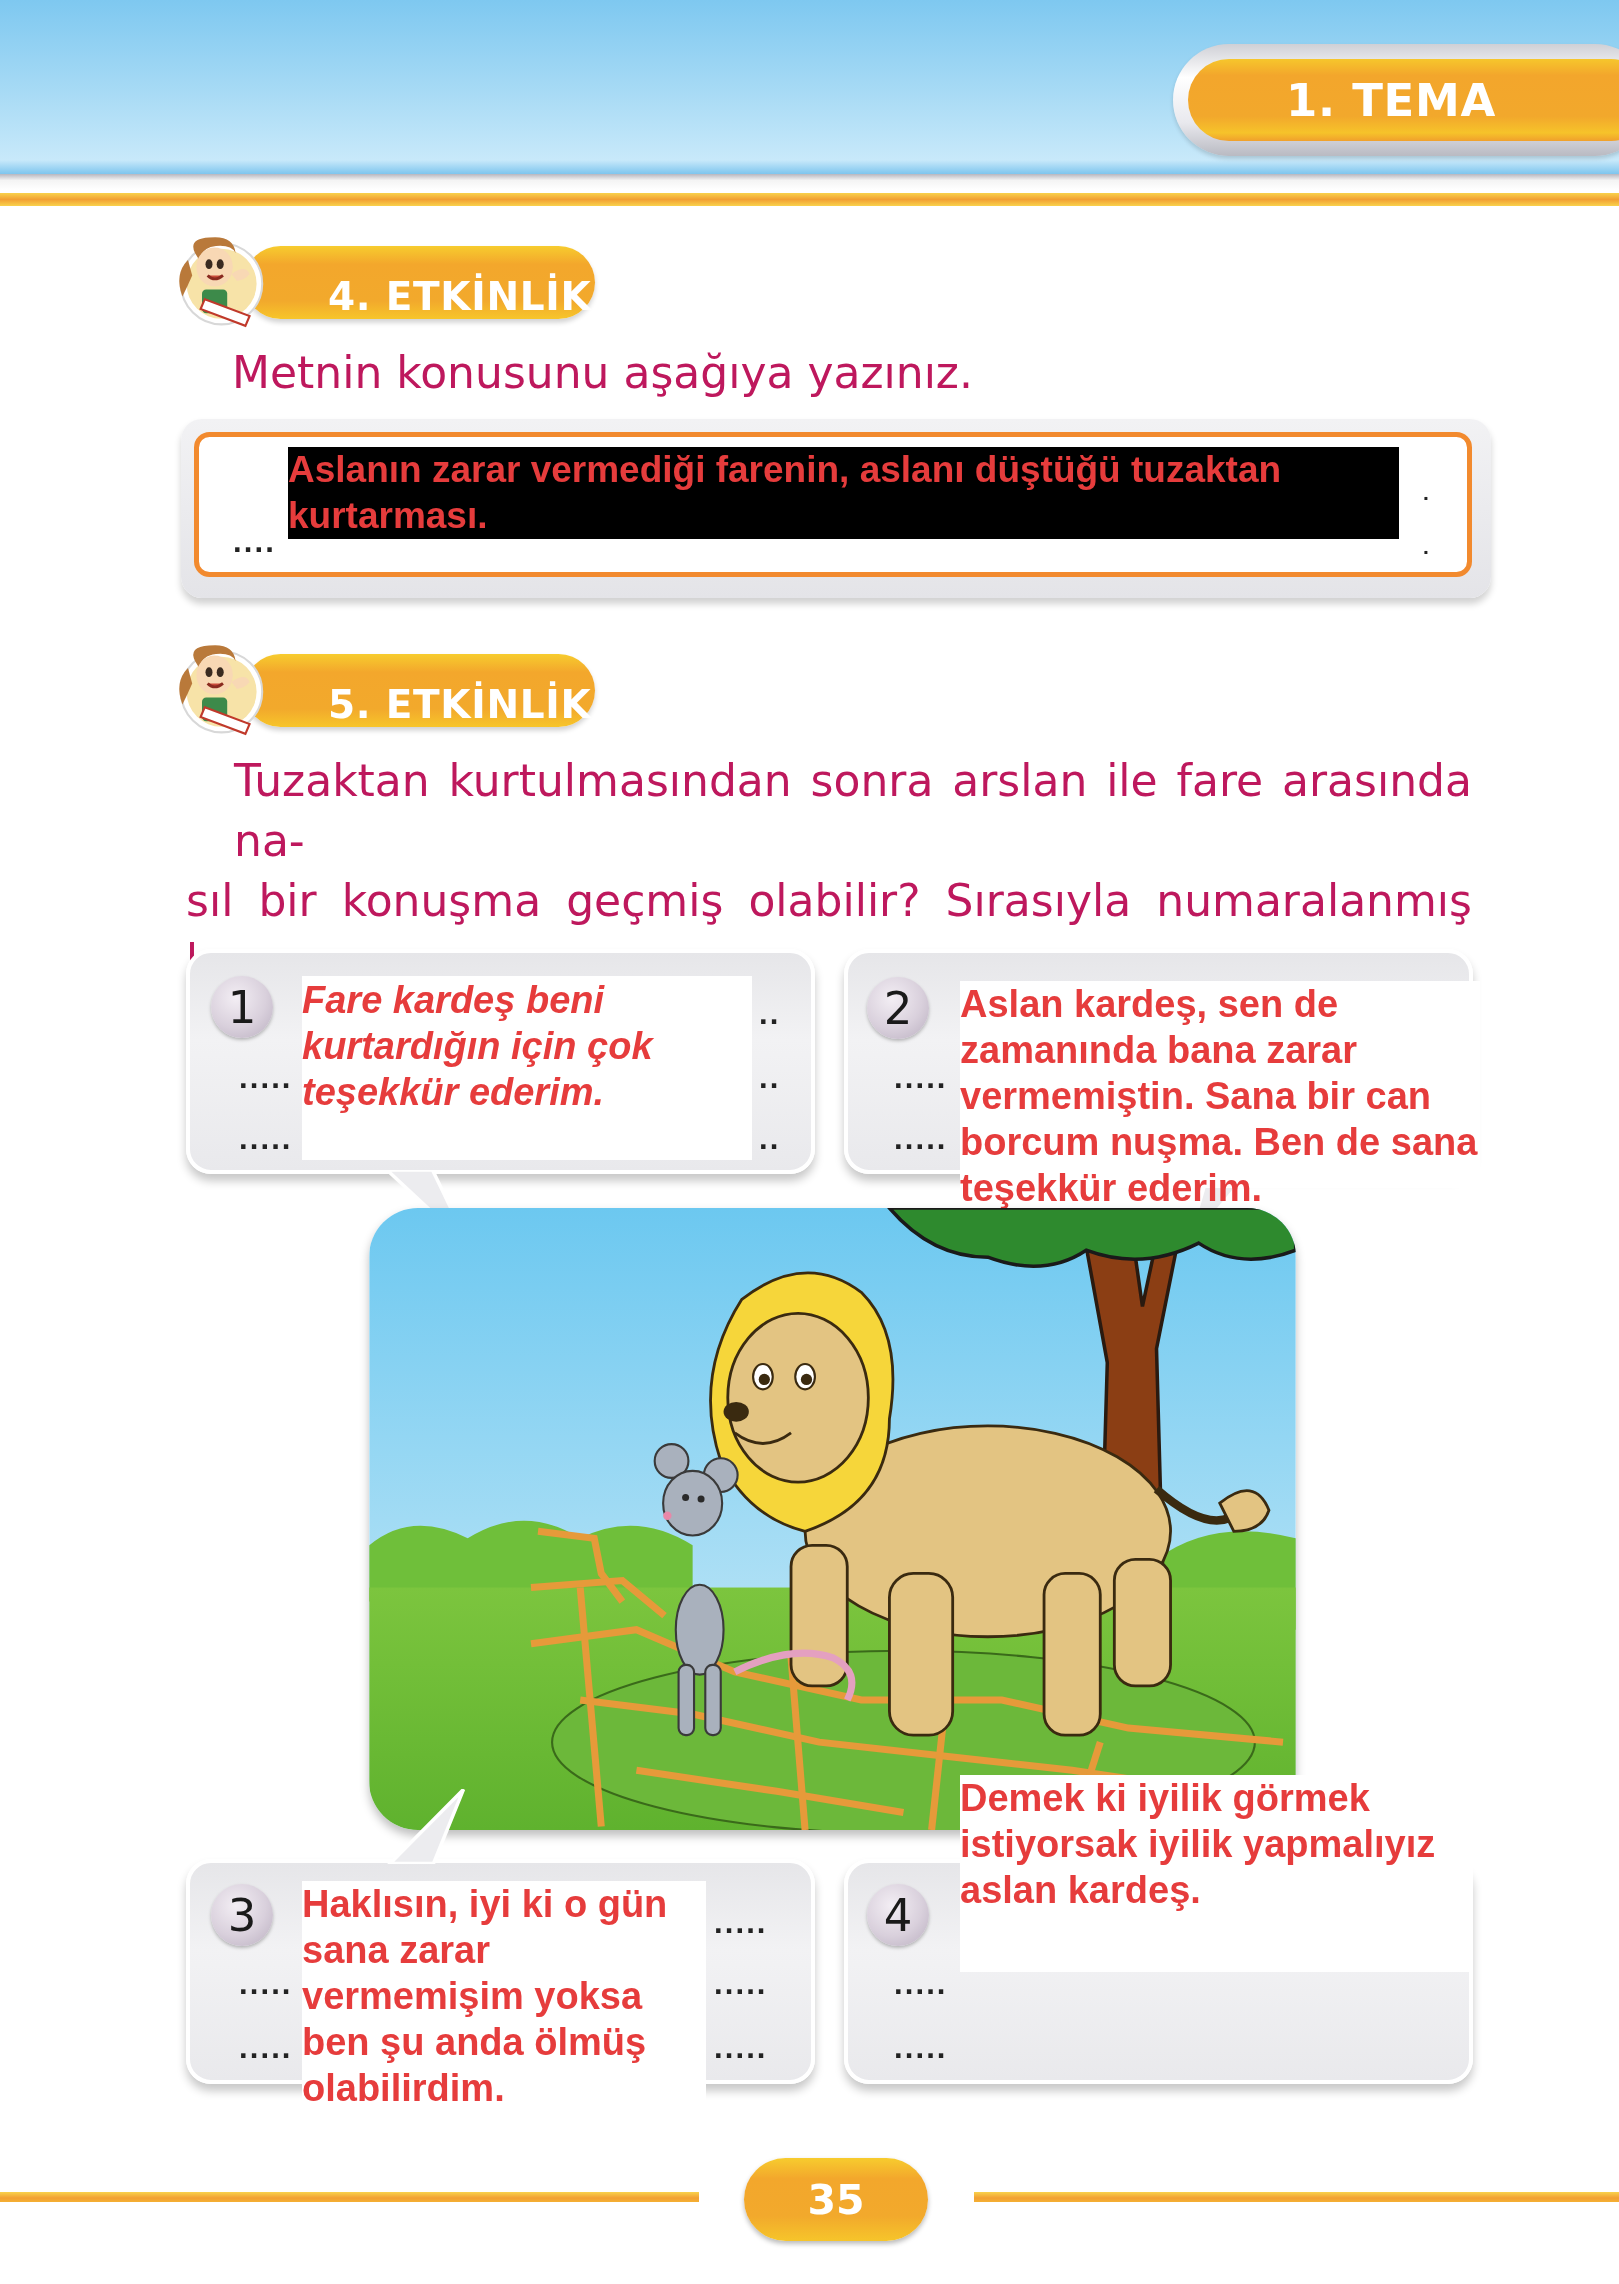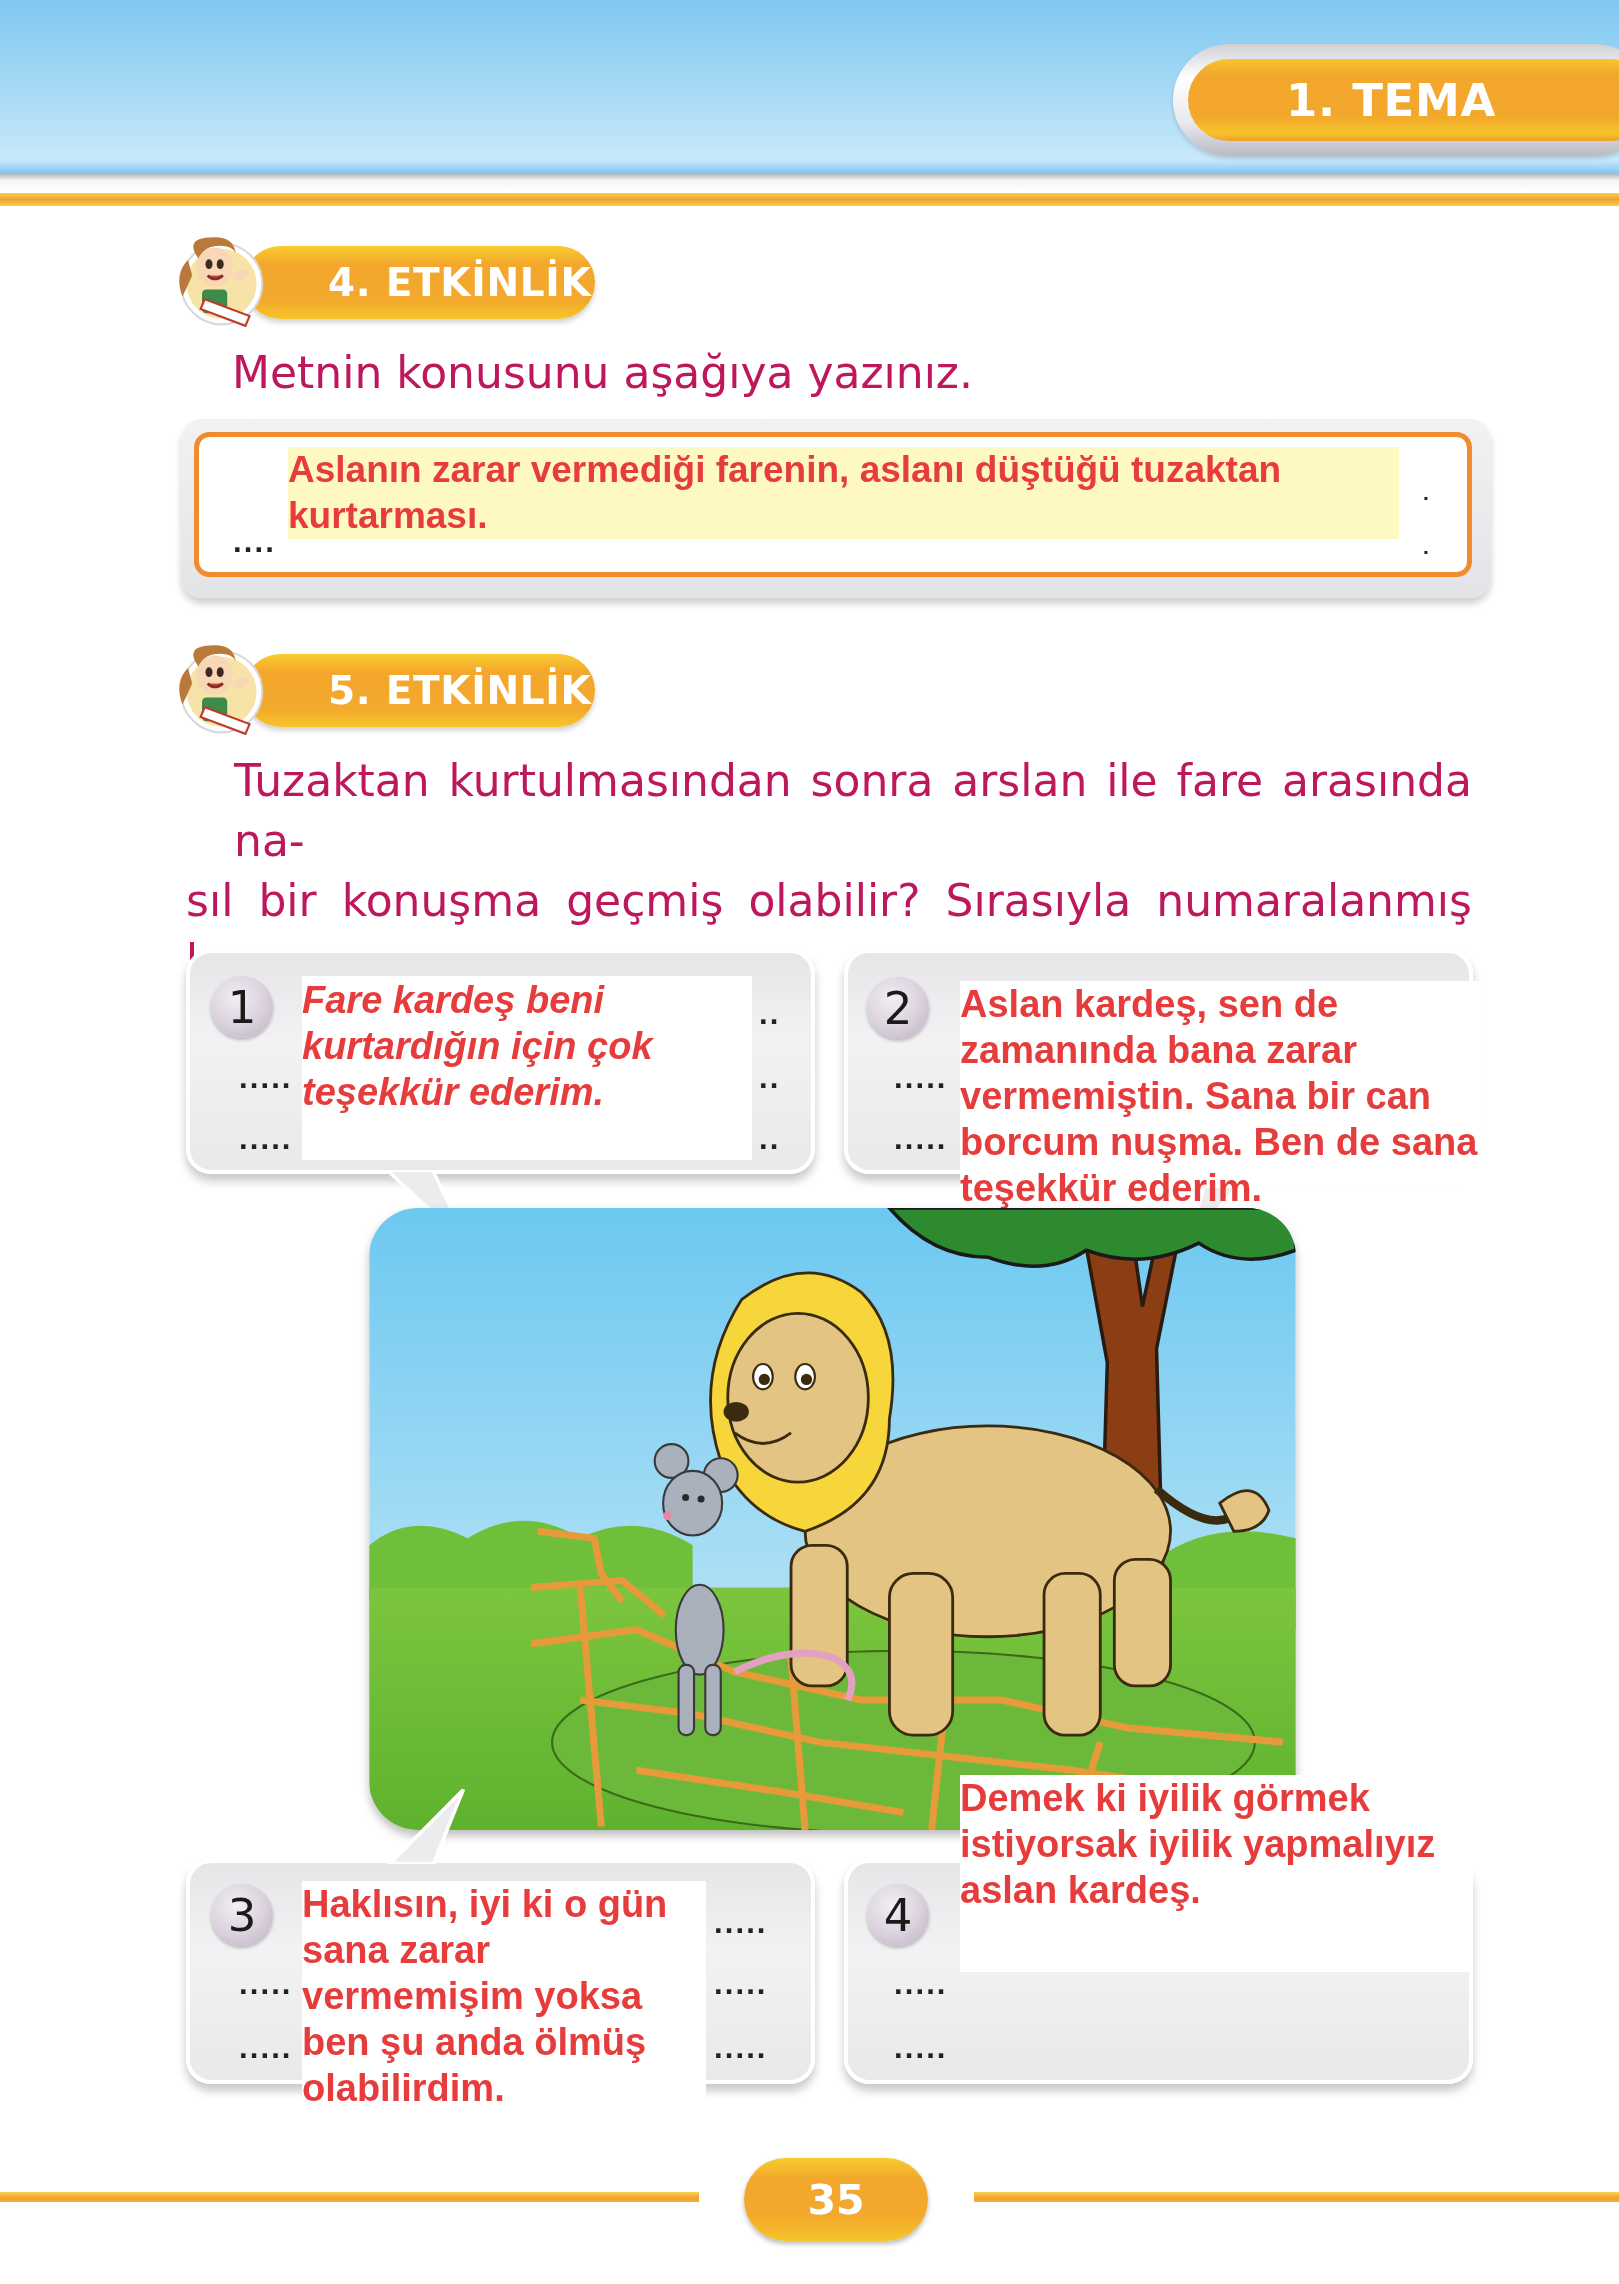--- a/index.html
+++ b/index.html
@@ -20,35 +20,35 @@
   .tema-inner { left:1188px; top:59px; width:464px; height:82px; border-radius:41px;
     background:linear-gradient(#f6c62c 0%, #f3a62c 20%, #f2a82c 70%, #f6c32a 90%, #f0a02c 100%);
     display:flex; align-items:center; }
   .tema-label { margin-left:98px; color:#ffffff; font-family:"DejaVu Sans", sans-serif;
     font-weight:bold; font-size:45px; letter-spacing:0.7px; }
 
   
   .act { height:98px; }
   .act-pill { position:absolute; left:77px; top:14px; width:351px; height:73px; border-radius:37px;
     background:linear-gradient(#f7cc2e 0%, #f3a72c 25%, #f2a92c 75%, #f7c52a 100%);
-    box-shadow:0 3.5px 5.6px rgba(0,0,0,0.18); display:flex; align-items:center; }
+    box-shadow:0 3.5px 5.6px rgba(0,0,0,0.18); display:flex; align-items:flex-end; }
   .act-pill span { margin-left:84px; color:#ffffff; font-weight:bold; font-size:39px;
     font-family:"DejaVu Sans", sans-serif; letter-spacing:0.7px; }
   .mascot { position:absolute; left:0; top:0; width:105px; height:98px; }
 
   .instr { font-family:"DejaVu Sans", sans-serif; font-weight:normal; color:#be185d;
     font-size:44px; line-height:60px; }
 
   
   .ans-shadow { left:181px; top:419px; width:1310px; height:179px; border-radius:21px;
     background:linear-gradient(#f2f2f4, #e4e4e8); box-shadow:0 5.6px 7px rgba(0,0,0,0.18); }
   .ans-box { left:194px; top:432px; width:1278px; height:145px; border-radius:15.5px;
     border:5.6px solid #f28a2e; background:#ffffff; box-sizing:border-box; }
   .ans-text { left:288px; top:447px; width:1111px; color:#e63c3c; font-family:"Liberation Sans", sans-serif;
-    font-weight:bold; font-size:37px; line-height:46px; background:#fef9c3; }
+    font-weight:bold; font-size:37px; line-height:46px; background:#000000; }
   .dots { color:#222; font-family:"Liberation Sans", sans-serif; font-weight:bold; font-size:31px;
     letter-spacing:2.1px; line-height:1; }
 
   
   .bubble { border-radius:25px; background:linear-gradient(#e6e6e9 0%, #f2f2f4 40%, #e9e9ec 100%);
     border:4.2px solid #ffffff; box-sizing:border-box; box-shadow:0 7px 9.8px rgba(0,0,0,0.22); }
   .num { width:62px; height:62px; border-radius:50%;
     background:radial-gradient(circle at 40% 35%, #f3eef4 0%, #d9d0dc 55%, #b9aebf 100%);
     box-shadow:0 2.1px 3.5px rgba(0,0,0,0.25); display:flex; align-items:center; justify-content:center;
     font-family:"DejaVu Sans", sans-serif; font-size:45px; font-weight:normal; color:#1a1a1a; }

